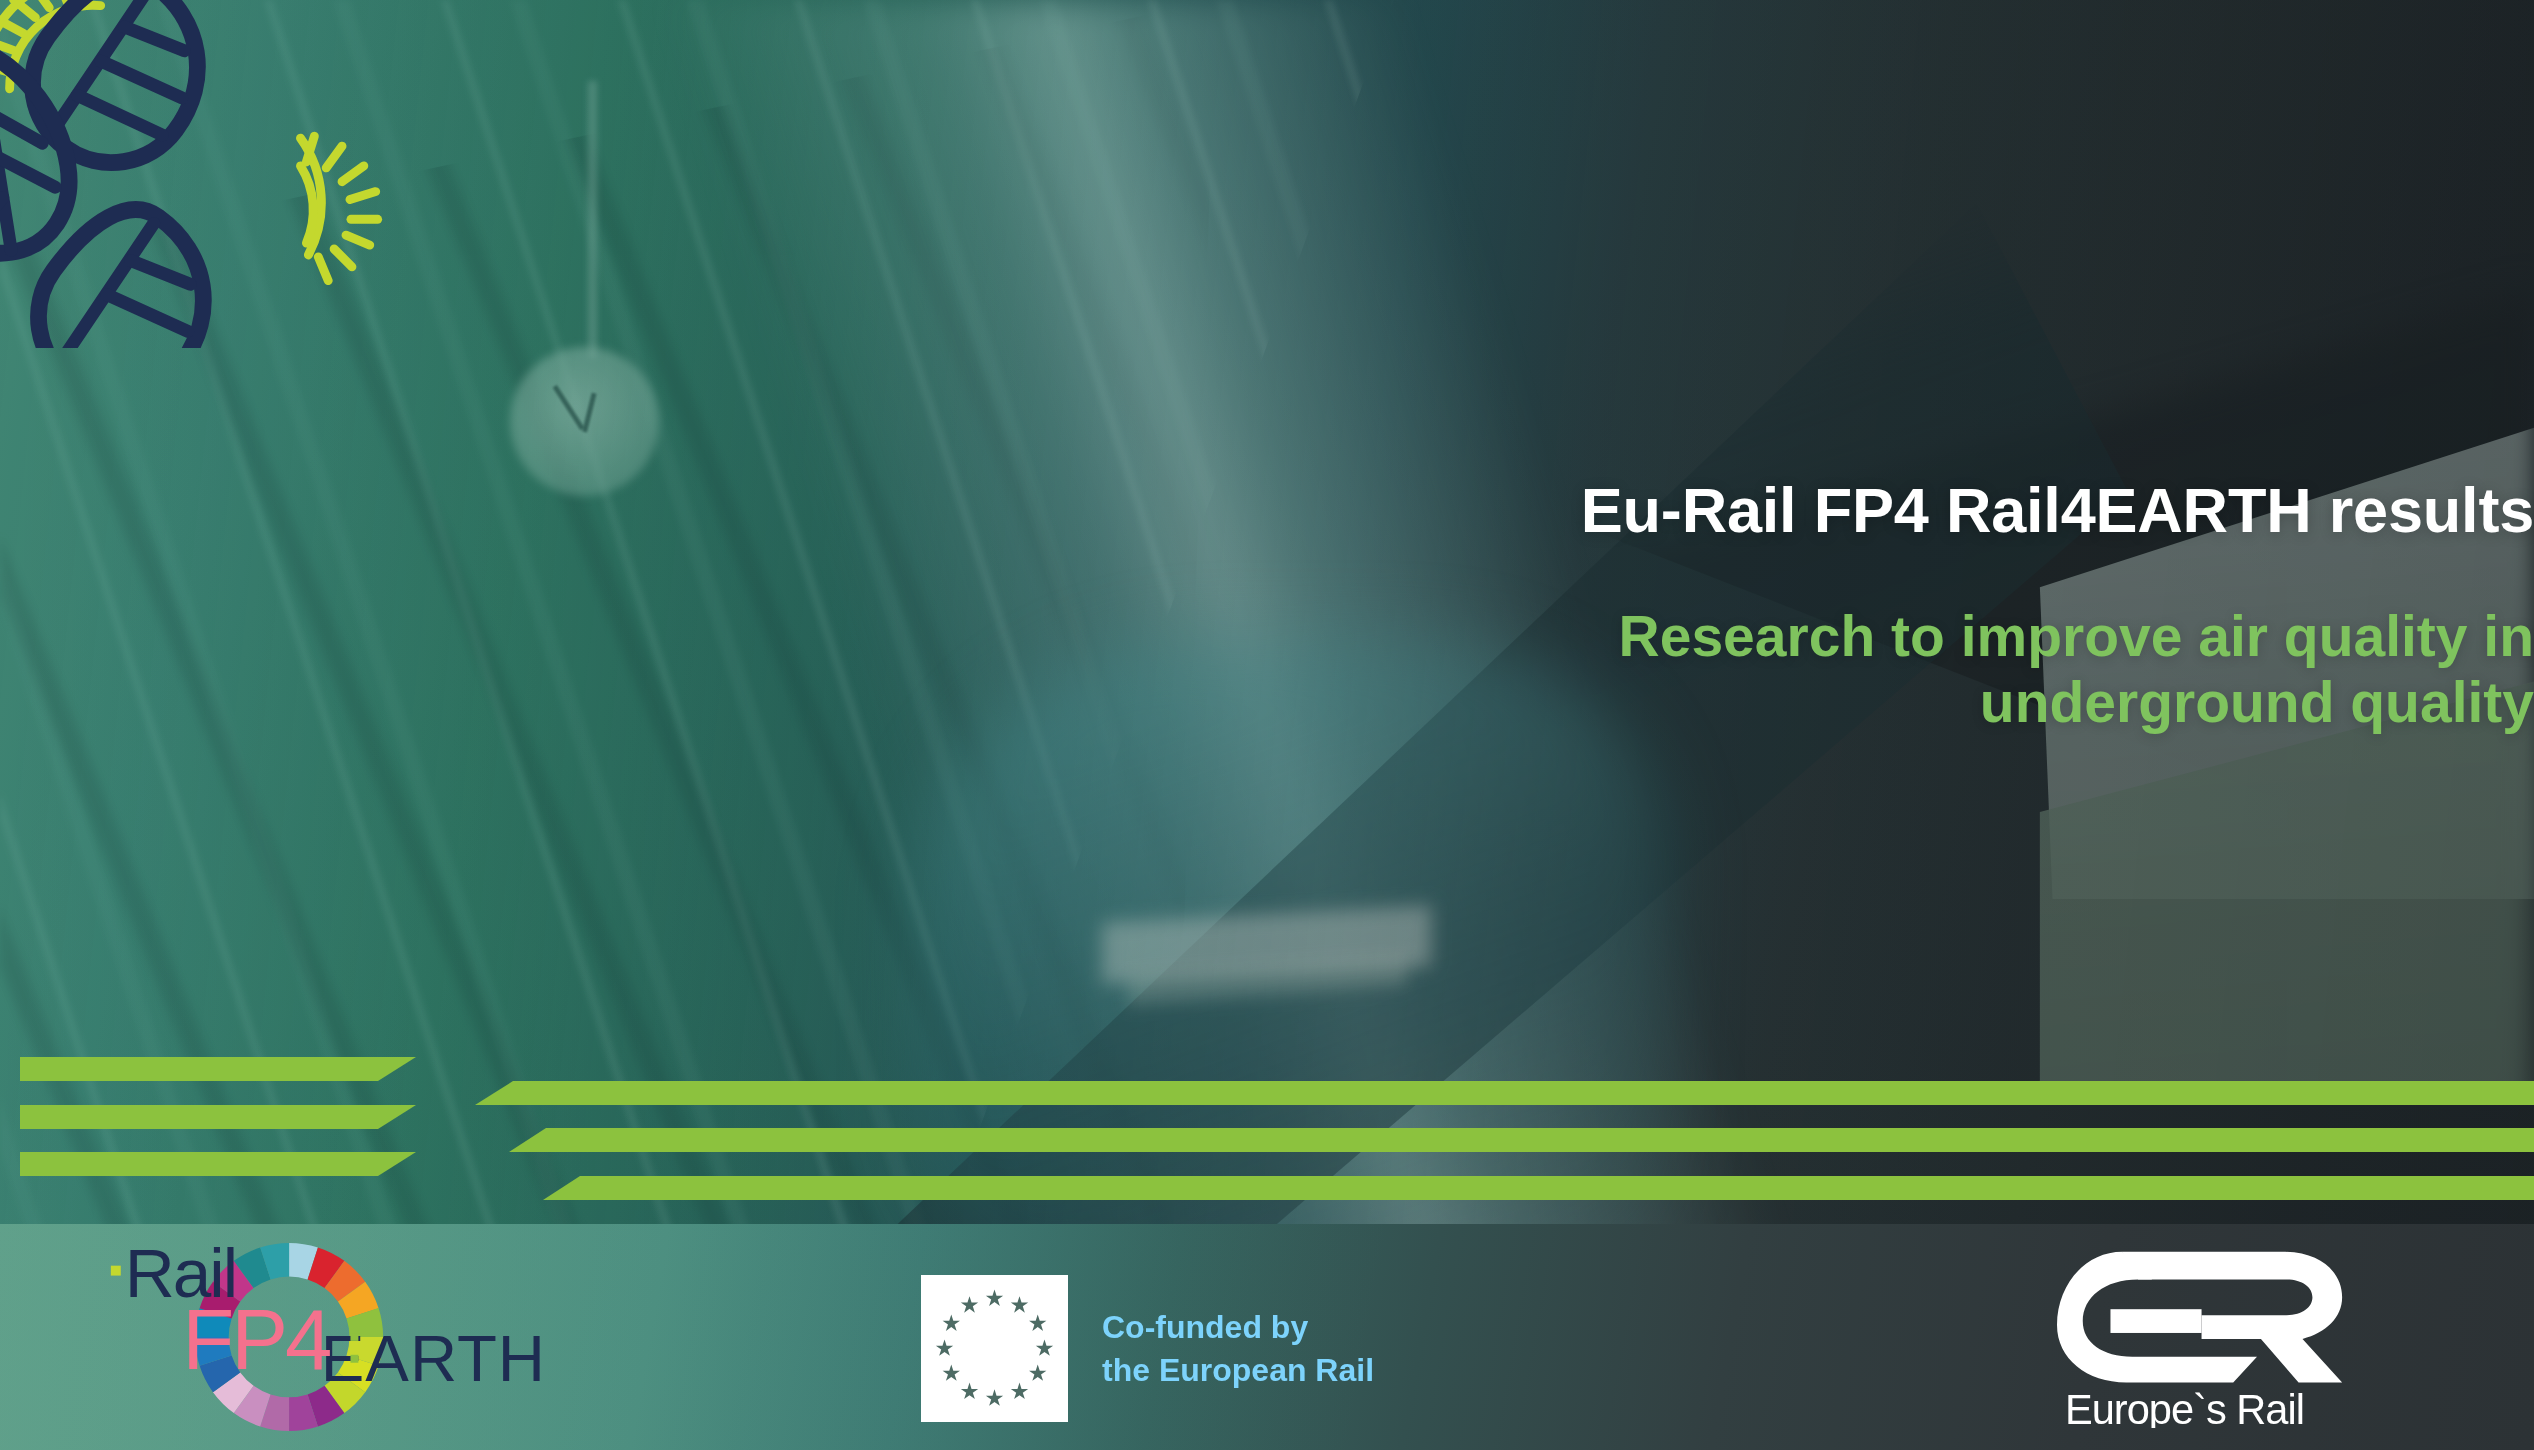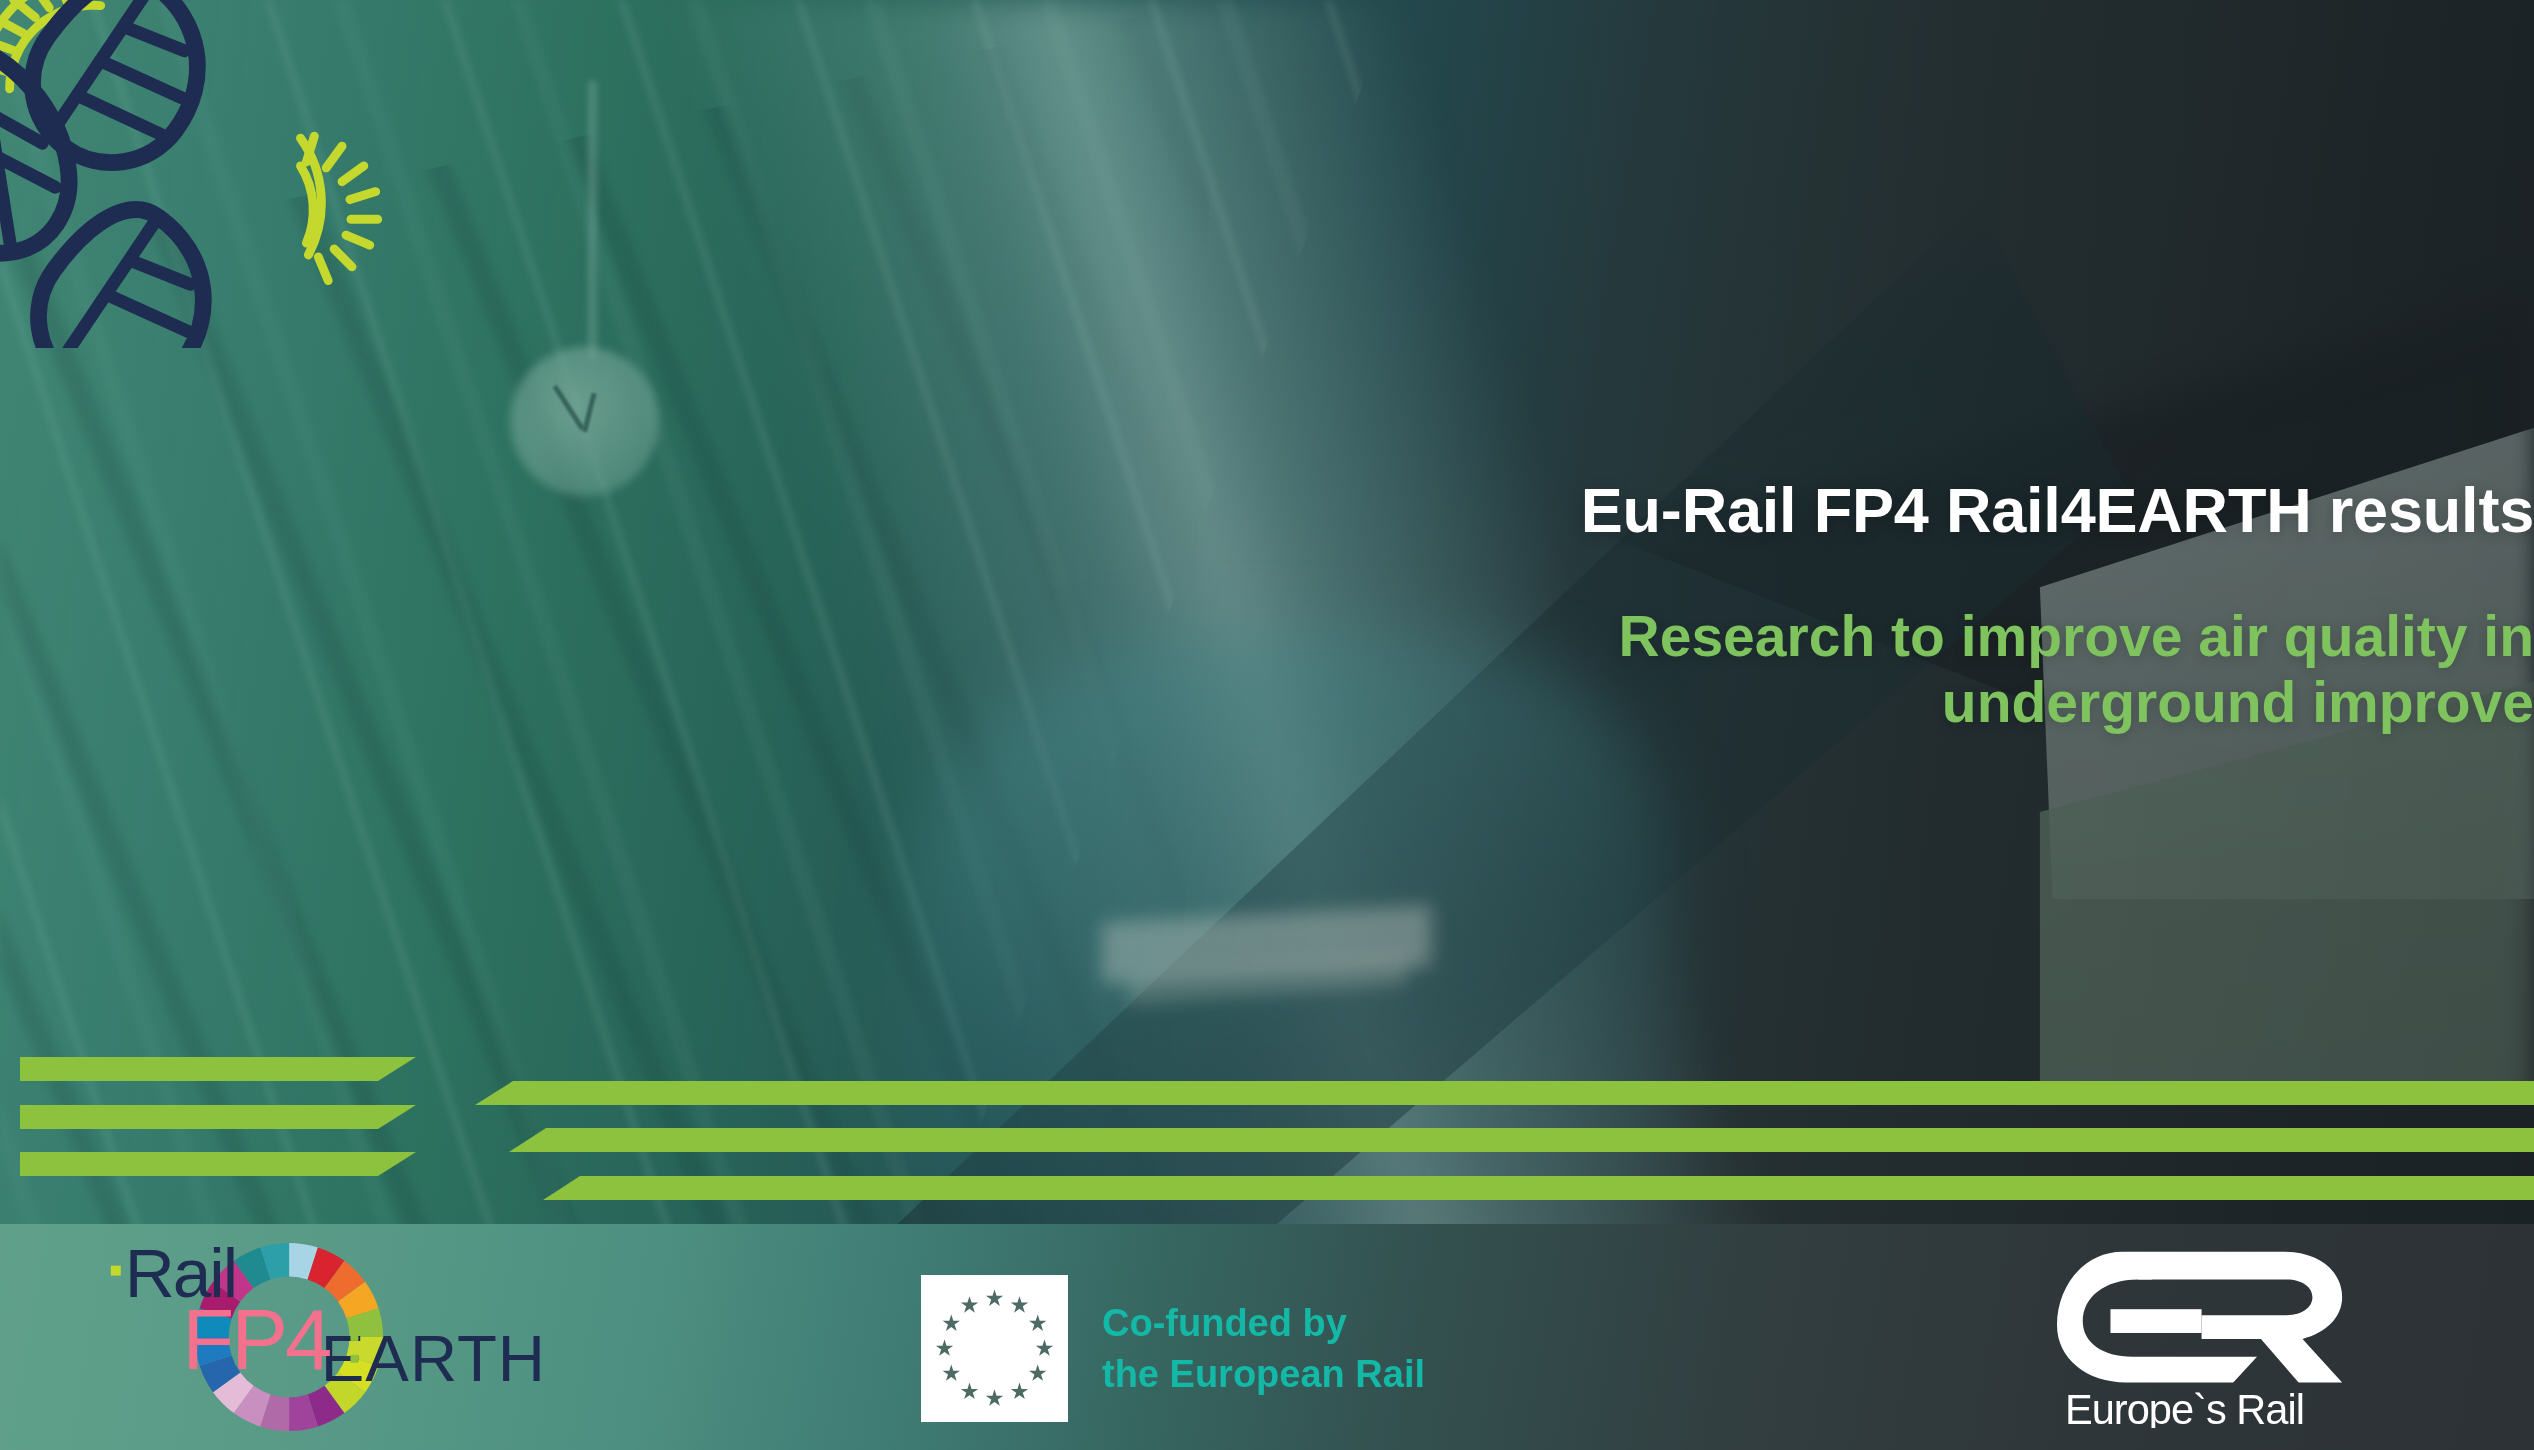--- a/index.html
+++ b/index.html
@@ -260,22 +260,22 @@
     left: 921px; bottom: 28px;
     display: flex; align-items: center; gap: 34px;
   }
   .eu-flag {
     width: 147px; height: 147px;
     background: #ffffff;
     flex: 0 0 auto;
     display: block;
   }
   .eu-text {
-    color: #14b8a6;
-    font-size: 38px;
+    color: #7dd3fc;
+    font-size: 32px;
     font-weight: bold;
     line-height: 1.32;
     white-space: nowrap;
   }
   .eu-text .eu-line { display: block; }
   .logo-eurail {
     position: absolute;
     right: 174px; bottom: 22px;
     width: 307px; height: 198px;
   }
@@ -359,21 +359,21 @@
         <path d="M33 62 L 96 46"></path>
         <path d="M34 104 L 122 86"></path>
       </g>
     </g>
   </svg>
 
   <div class="titles">
     <h1 class="title-main">Eu-Rail FP4 Rail4EARTH results</h1>
     <h2 class="title-sub">
       <span class="sub-line">Research to improve air quality in</span>
-      <span class="sub-line">underground improve</span>
+      <span class="sub-line">underground quality</span>
     </h2>
   </div>
 
   <div class="bottom-panel"></div>
   <div class="bottom-panel-tint"></div>
 
   <div class="stripes">
     <div class="dash dash-1"></div>
     <div class="bar  bar-1"></div>
     <div class="dash dash-2"></div>

